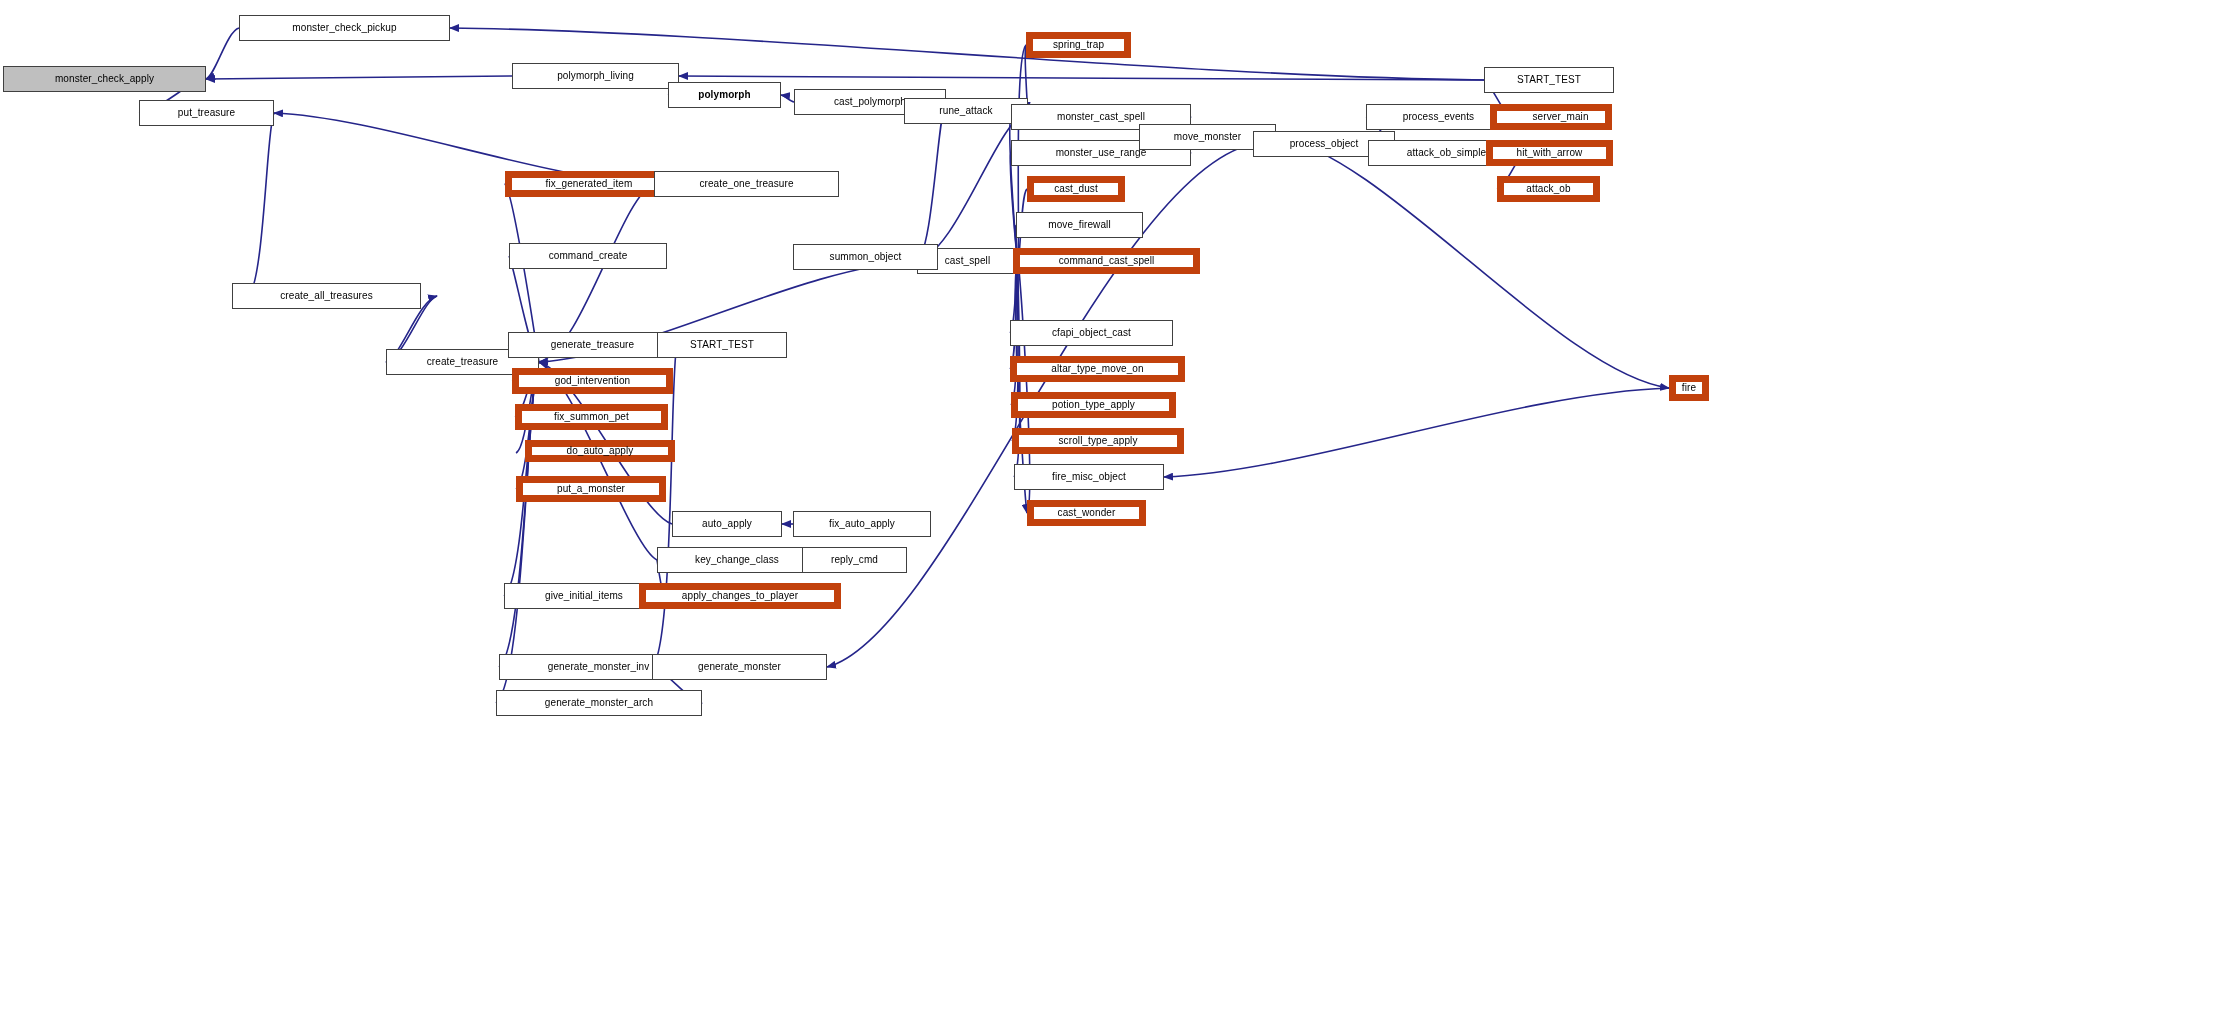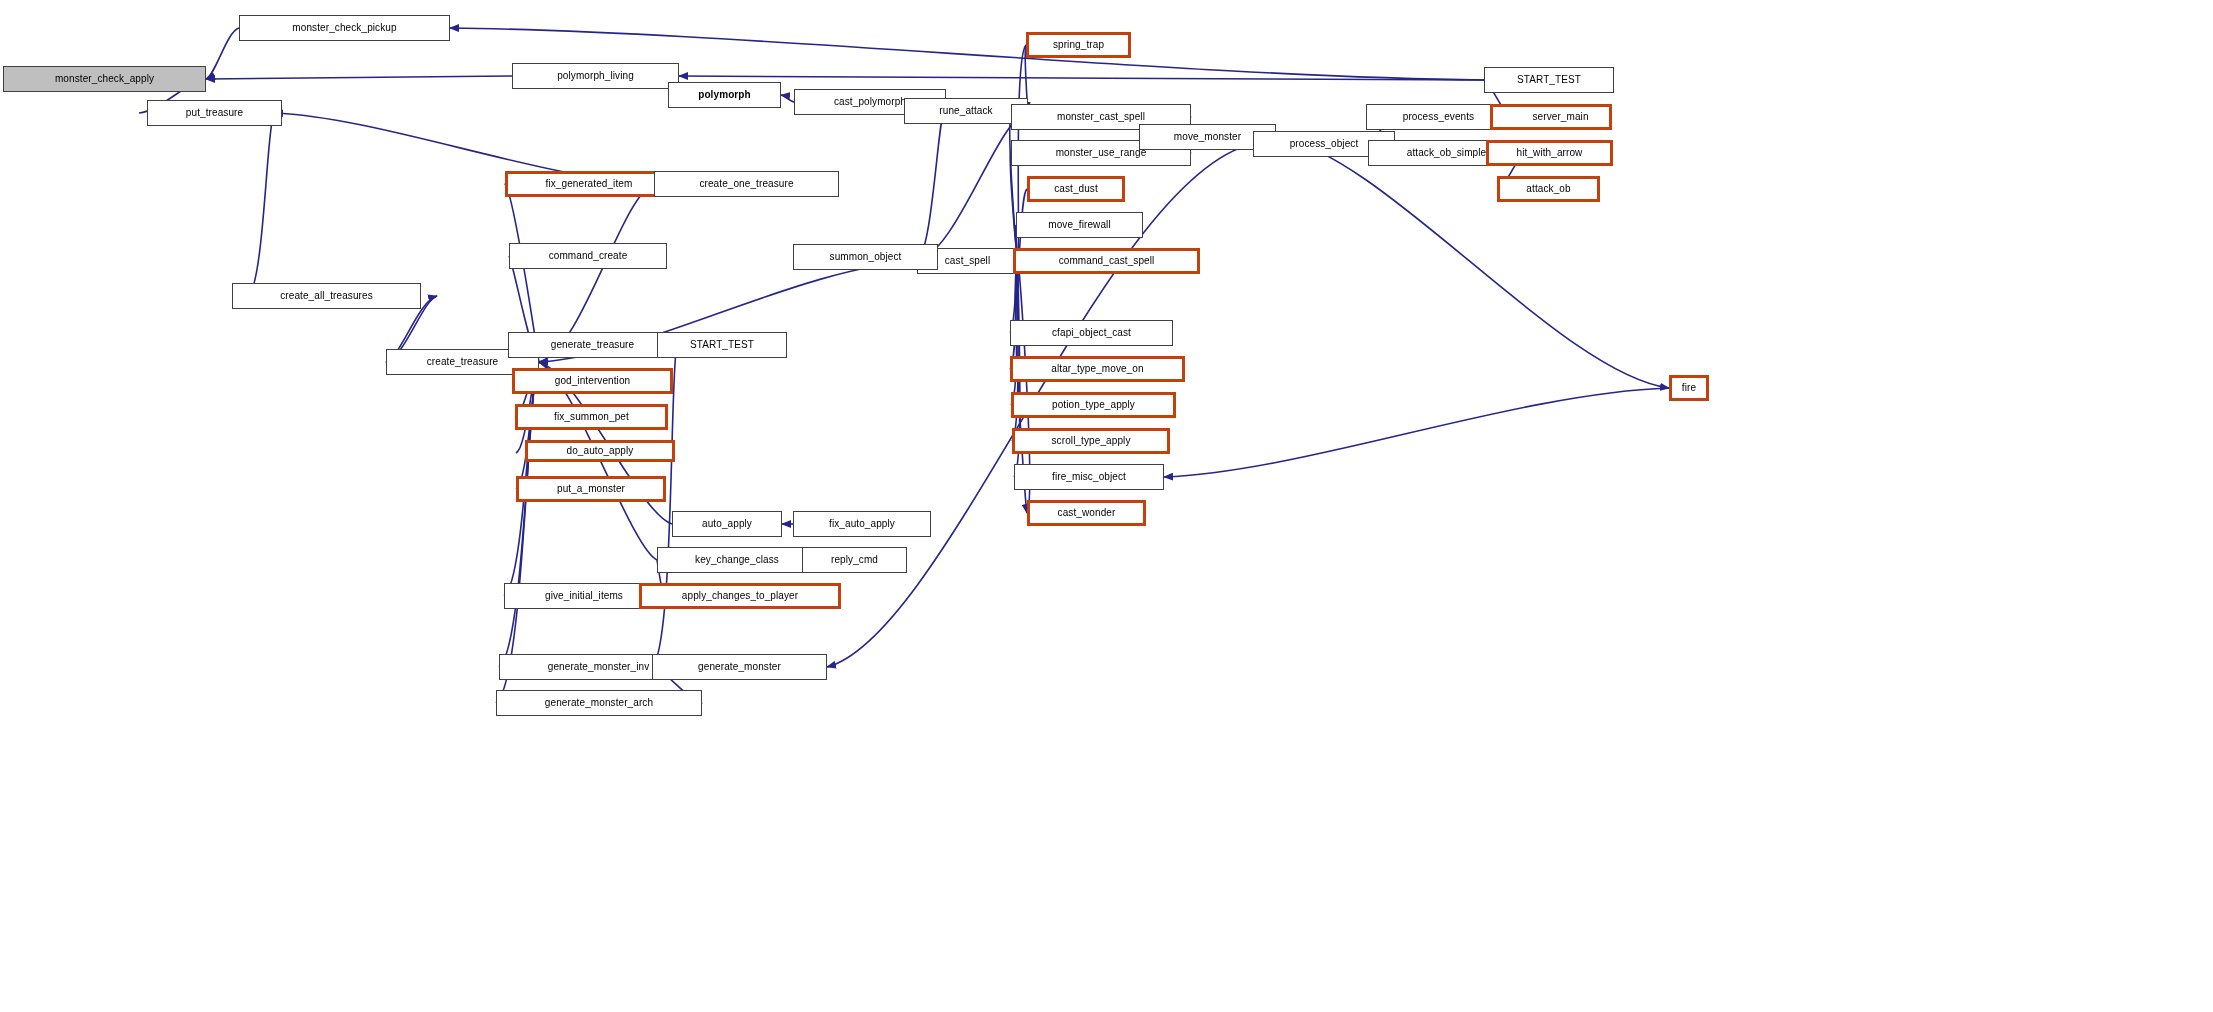--- a/index.html
+++ b/index.html
@@ -20,21 +20,21 @@
     align-items:center;
     justify-content:center;
     background:#ffffff;
     border:1px solid #404040;
     color:#000000;
     font-size:10px;
     line-height:1;
     white-space:nowrap;
     letter-spacing:0.1px;
   }
-  .node.red{border:3px solid #c2410c;}
+  .node.red{border:7px solid #c2410c;}
   .node.current{background:#bfbfbf;border:1px solid #404040;}
 </style>
 </head>
 <body>
 
 <div id="canvas">
   <svg id="edges" viewBox="0 0 2213 1012" xmlns="http://www.w3.org/2000/svg">
     <defs>
       <marker id="ah" markerWidth="10" markerHeight="8" refX="9" refY="4" orient="auto" markerUnits="userSpaceOnUse">
         <path d="M0,0 L10,4 L0,8 z" fill="#25258a"></path>
@@ -106,21 +106,21 @@
         <path d="M1497,189 C1507.0416,186.84 1517.16,155.16 1525,153" marker-end="url(#ah)"></path>
       </g>
   </svg>
   <div id="node-layer">
       <div class="node current" style="left: 3px; top: 66px; width: 203px; height: 26px;">
         <span>monster_check_apply</span>
       </div>
       <div class="node" style="left: 239px; top: 15px; width: 211px; height: 26px;">
         <span>monster_check_pickup</span>
       </div>
-      <div class="node" style="left: 139px; top: 100px; width: 135px; height: 26px; margin-left: 8px;">
+      <div class="node" style="left: 139px; top: 100px; width: 135px; height: 26px;">
         <span>put_treasure</span>
       </div>
       <div class="node" style="left: 512px; top: 63px; width: 167px; height: 26px;">
         <span>polymorph_living</span>
       </div>
       <div class="node" style="left: 668px; top: 82px; width: 113px; height: 26px; font-weight: bold;">
         <span>polymorph</span>
       </div>
       <div class="node" style="left: 794px; top: 89px; width: 152px; height: 26px;">
         <span>cast_polymorph</span>
@@ -154,21 +154,21 @@
       </div>
       <div class="node" style="left: 1010px; top: 320px; width: 163px; height: 26px;">
         <span>cfapi_object_cast</span>
       </div>
       <div class="node red" style="left: 1010px; top: 356px; width: 175px; height: 26px;">
         <span>altar_type_move_on</span>
       </div>
       <div class="node red" style="left: 1011px; top: 392px; width: 165px; height: 26px;">
         <span>potion_type_apply</span>
       </div>
-      <div class="node red" style="left: 1012px; top: 428px; width: 158px; height: 26px;">
+      <div class="node red" style="left: 1012px; top: 428px; width: 172px; height: 26px;">
         <span>scroll_type_apply</span>
       </div>
       <div class="node" style="left: 1014px; top: 464px; width: 150px; height: 26px;">
         <span>fire_misc_object</span>
       </div>
       <div class="node red" style="left: 1027px; top: 500px; width: 119px; height: 26px;">
         <span>cast_wonder</span>
       </div>
       <div class="node red" style="left: 1669px; top: 375px; width: 40px; height: 26px;">
         <span>fire</span>

